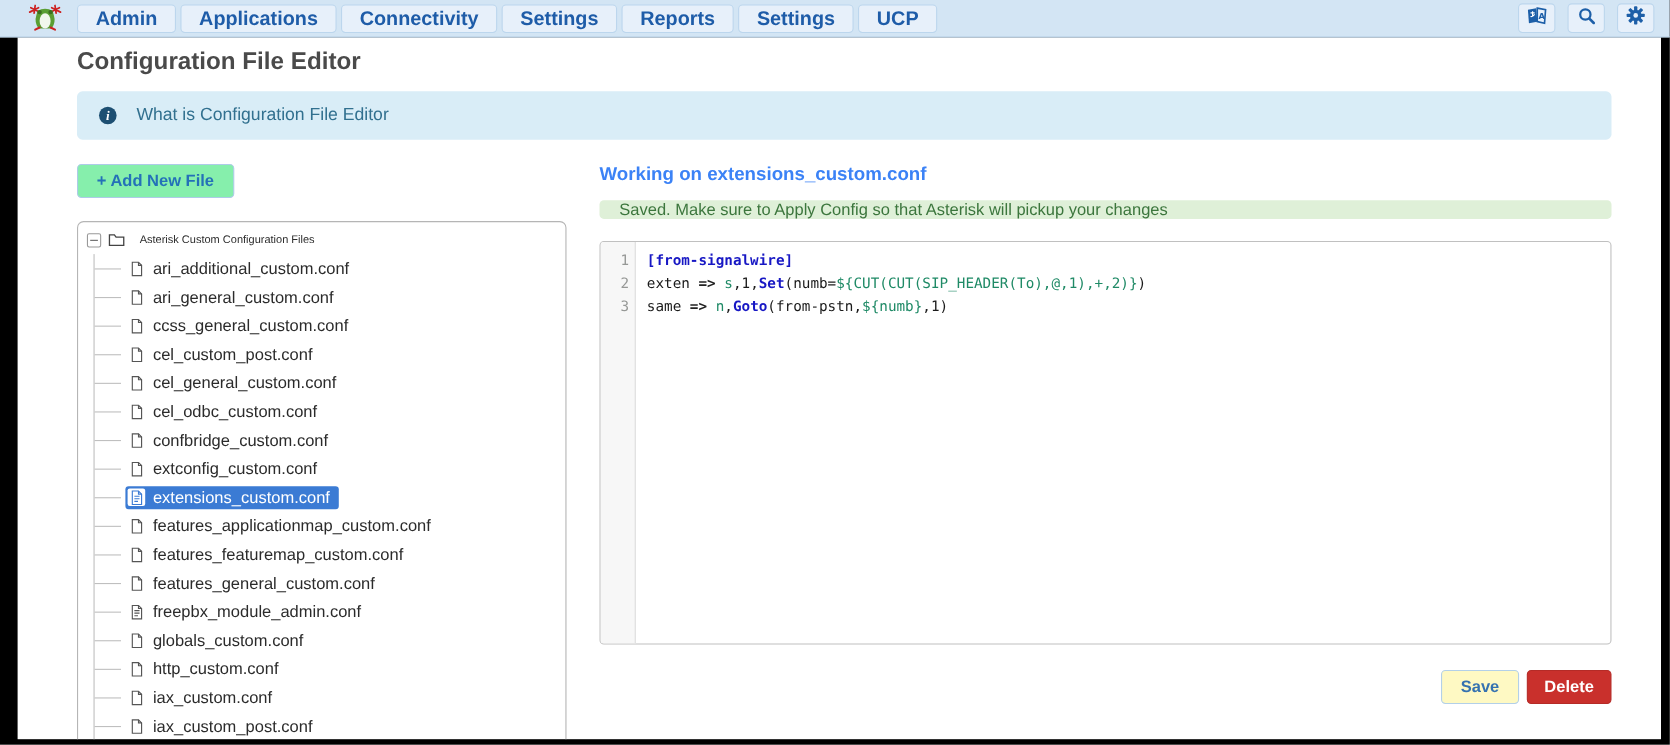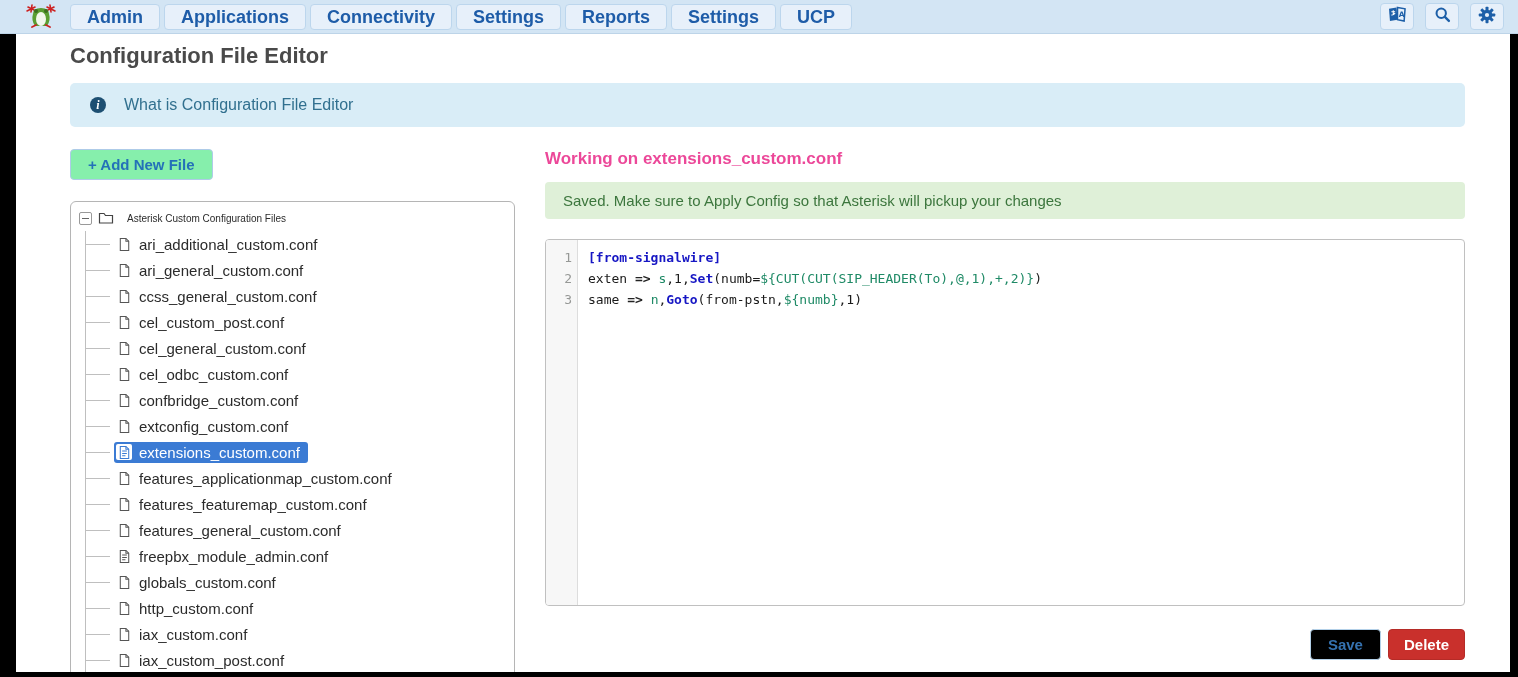--- a/index.html
+++ b/index.html
@@ -62,39 +62,39 @@
                justify-content:center; color:#555; flex:none; margin-right:7px; }
   .tree-label { font-size:15px; color:#2b2b2b; white-space:nowrap; }
   .tree-row.selected .sel-box { background:#3b7bd4; border-radius:3px;
                display:flex; align-items:center; padding:2px 8px 2px 2px;
                margin-left:-2px; }
   .sel-box { display:flex; align-items:center; }
   .tree-row.selected .tree-icon { background:#fff; border-radius:2px; color:#3b7bd4; }
   .tree-row.selected .tree-label { color:#fff; }
 
   
-  .working-title { font-size:17px; font-weight:bold; color:#ec4899; }
+  .working-title { font-size:17px; font-weight:bold; color:#3b82f6; }
   .alert-success { margin-top:13px; background:#dff0d8; border-radius:4px;
-                   color:#3c763d; font-size:15px; padding:10px 18px; }
+                   color:#3c763d; font-size:15px; padding:0 18px; }
   .editor { margin-top:20px; border:1px solid #c0c0c0; border-radius:4px;
             height:367px; display:flex; overflow:hidden; background:#fff; }
   .gutter { width:32px; flex:none; background:#f7f7f7; border-right:1px solid #ddd;
             padding-top:7px; text-align:right; }
   .gutter .ln { font-family:"DejaVu Sans Mono", monospace; font-size:13px;
                 color:#969896; line-height:21px; padding-right:5px; }
   .code-area { flex:1; padding:7px 10px; cursor:text; }
   .cm-line { font-family:"DejaVu Sans Mono", monospace; font-size:13px;
              line-height:21px; white-space:pre; color:#1a1a1a; }
   .tk-kw   { color:#1717c4; font-weight:bold; }
   .tk-arrow{ color:#222; font-weight:bold; }
   .tk-atom { color:#1f8a66; }
   .tk-def  { color:#1a1a1a; }
 
   .btn-row { margin-top:23px; display:flex; justify-content:flex-end; gap:7px; }
-  .save-btn { background:#000000; border:1px solid #b3d0e8; border-radius:4px;
+  .save-btn { background:#fef9c3; border:1px solid #b3d0e8; border-radius:4px;
               color:#3572b0; font-weight:bold; font-size:15px; padding:6px 17px;
               cursor:pointer; }
   .delete-btn { background:#c9302c; border:1px solid #b52b27; border-radius:4px;
                 color:#fff; font-weight:bold; font-size:15px; padding:6px 15px;
                 cursor:pointer; }
 </style>
 </head>
 <body>
 
 <div class="navbar">

